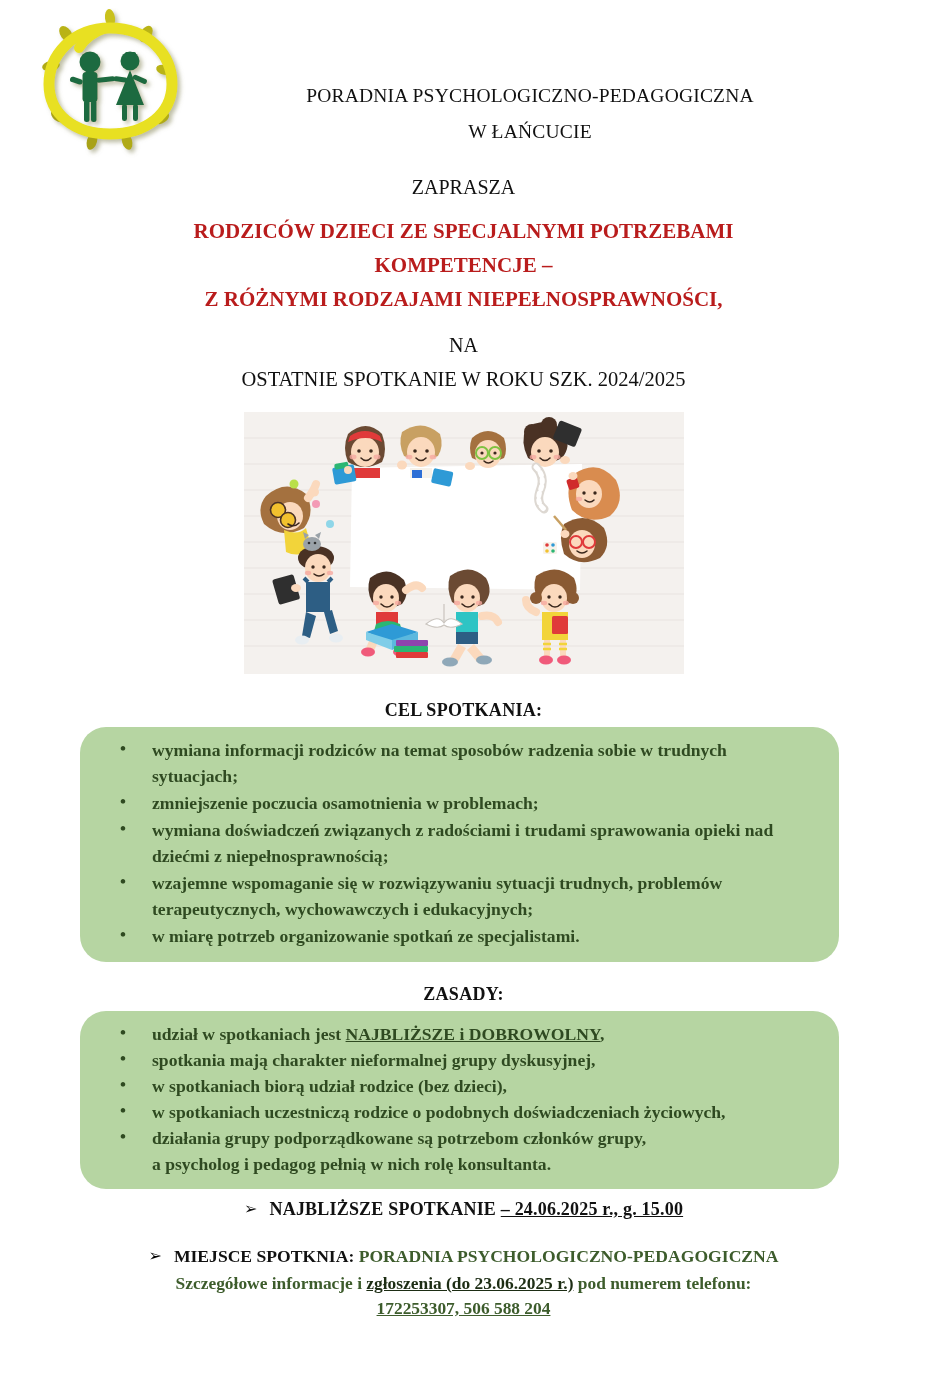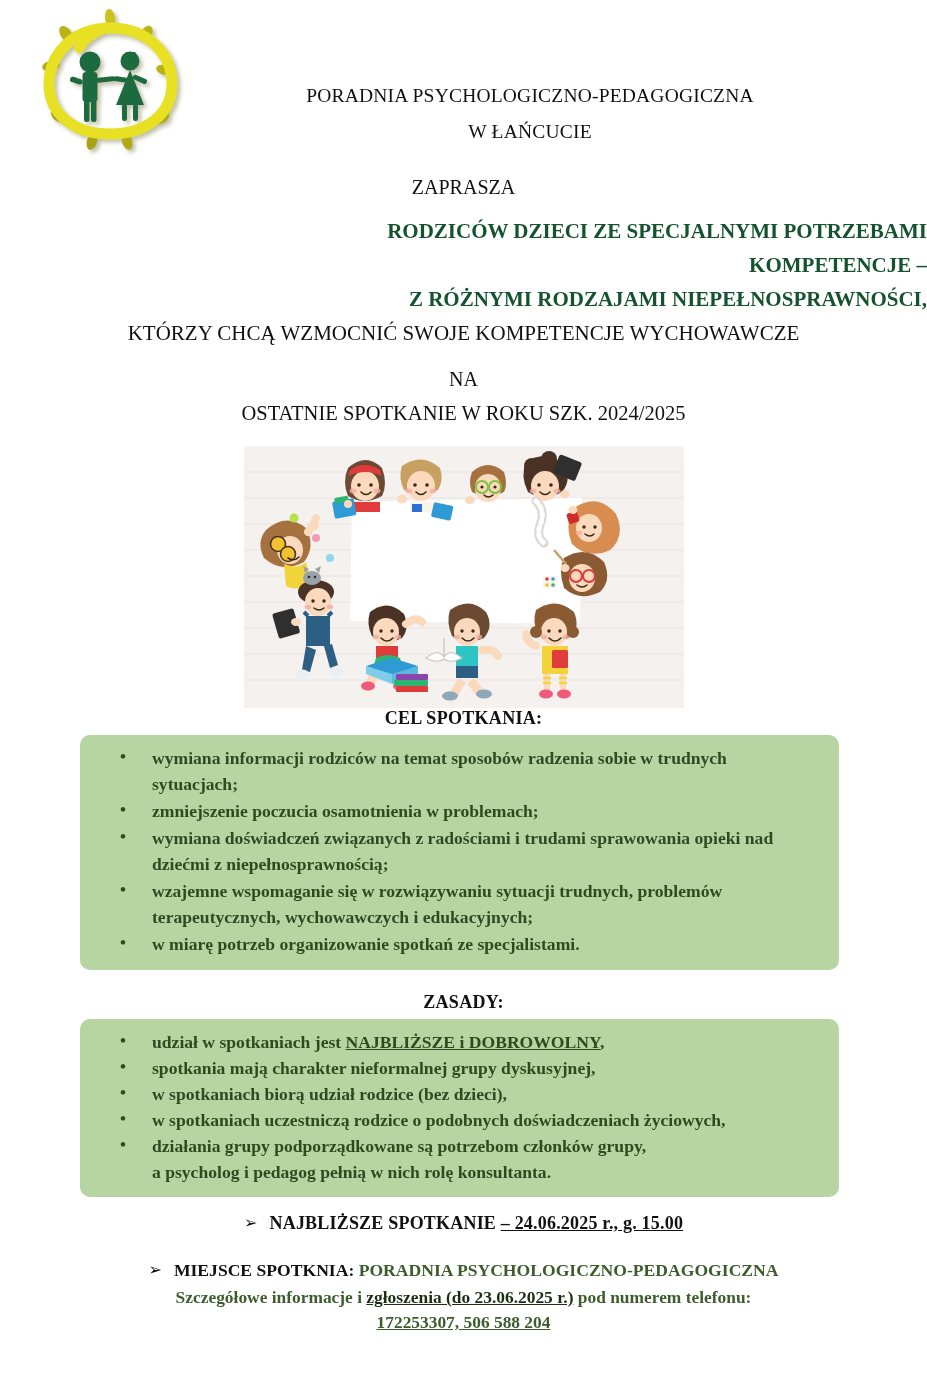--- a/index.html
+++ b/index.html
@@ -48,23 +48,22 @@
   }
   .invite-zaprasza {
     font-size: 20px;
     line-height: 34px;
     color: #111111;
   }
   .invite-green {
     font-size: 21px;
     font-weight: bold;
     line-height: 34px;
-    color: #14532d;
+    color: #b91c1c;
     margin-top: 10px;
-    text-align: right;
   }
   .invite-green span { display: block; }
   .invite-black {
     font-size: 21px;
     line-height: 34px;
     color: #111111;
   }
   .invite-na {
     font-size: 20px;
     line-height: 34px;
@@ -89,29 +88,30 @@
     height: 262px;
     display: block;
   }
 
   
   .section-title {
     text-align: center;
     font-size: 18px;
     font-weight: bold;
     color: #111111;
+    margin-top: 26px;
     margin-bottom: 6px;
     letter-spacing: 0.3px;
   }
   .section-title.zasady { margin-top: 22px; }
 
   
   .panel {
     background: #b6d5a2;
-    border-radius: 10px;
+    border-radius: 26px;
     margin: 0 88px 0 80px;
     padding: 10px 26px 12px 26px;
     box-sizing: border-box;
   }
   .panel ul {
     list-style: none;
     margin: 0;
     padding: 0;
   }
   .panel li {
@@ -133,21 +133,21 @@
   .panel.cel li { margin-bottom: 1px; }
   .panel.zasady-panel li { line-height: 26px; }
   .u { text-decoration: underline; }
 
   
   .meeting-line {
     text-align: center;
     font-size: 18px;
     font-weight: bold;
     color: #111111;
-    margin-top: 16px;
+    margin-top: 10px;
     letter-spacing: 0.2px;
   }
   .arrow {
     font-family: "DejaVu Sans", sans-serif;
     font-size: 16px;
     font-weight: normal;
     margin-right: 12px;
     position: relative;
     top: -1px;
   }
@@ -229,21 +229,20 @@
 
 <div class="invite">
   <div class="invite-zaprasza">ZAPRASZA</div>
 
   <div class="invite-green">
     <span>RODZICÓW DZIECI ZE SPECJALNYMI POTRZEBAMI</span>
     <span>KOMPETENCJE –</span>
     <span>Z RÓŻNYMI RODZAJAMI NIEPEŁNOSPRAWNOŚCI,</span>
   </div>
 
-  <div class="invite-black">KTÓRZY CHCĄ WZMOCNIĆ SWOJE KOMPETENCJE WYCHOWAWCZE</div>
 
   <div class="invite-na">NA</div>
 
   <div class="invite-last">OSTATNIE SPOTKANIE W ROKU SZK. 2024/2025</div>
 </div>
 
 <div class="illustration-wrap">
   <svg class="illustration" viewBox="0 0 440 262">
 
     <rect x="0" y="0" width="440" height="262" fill="#f4f1ee"></rect>

